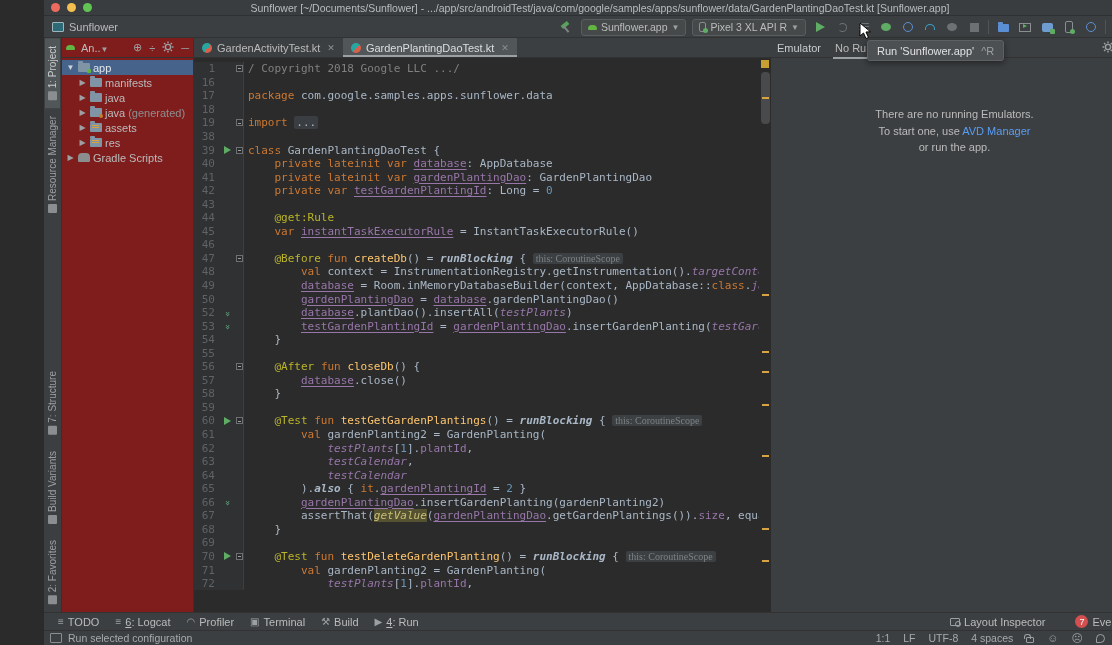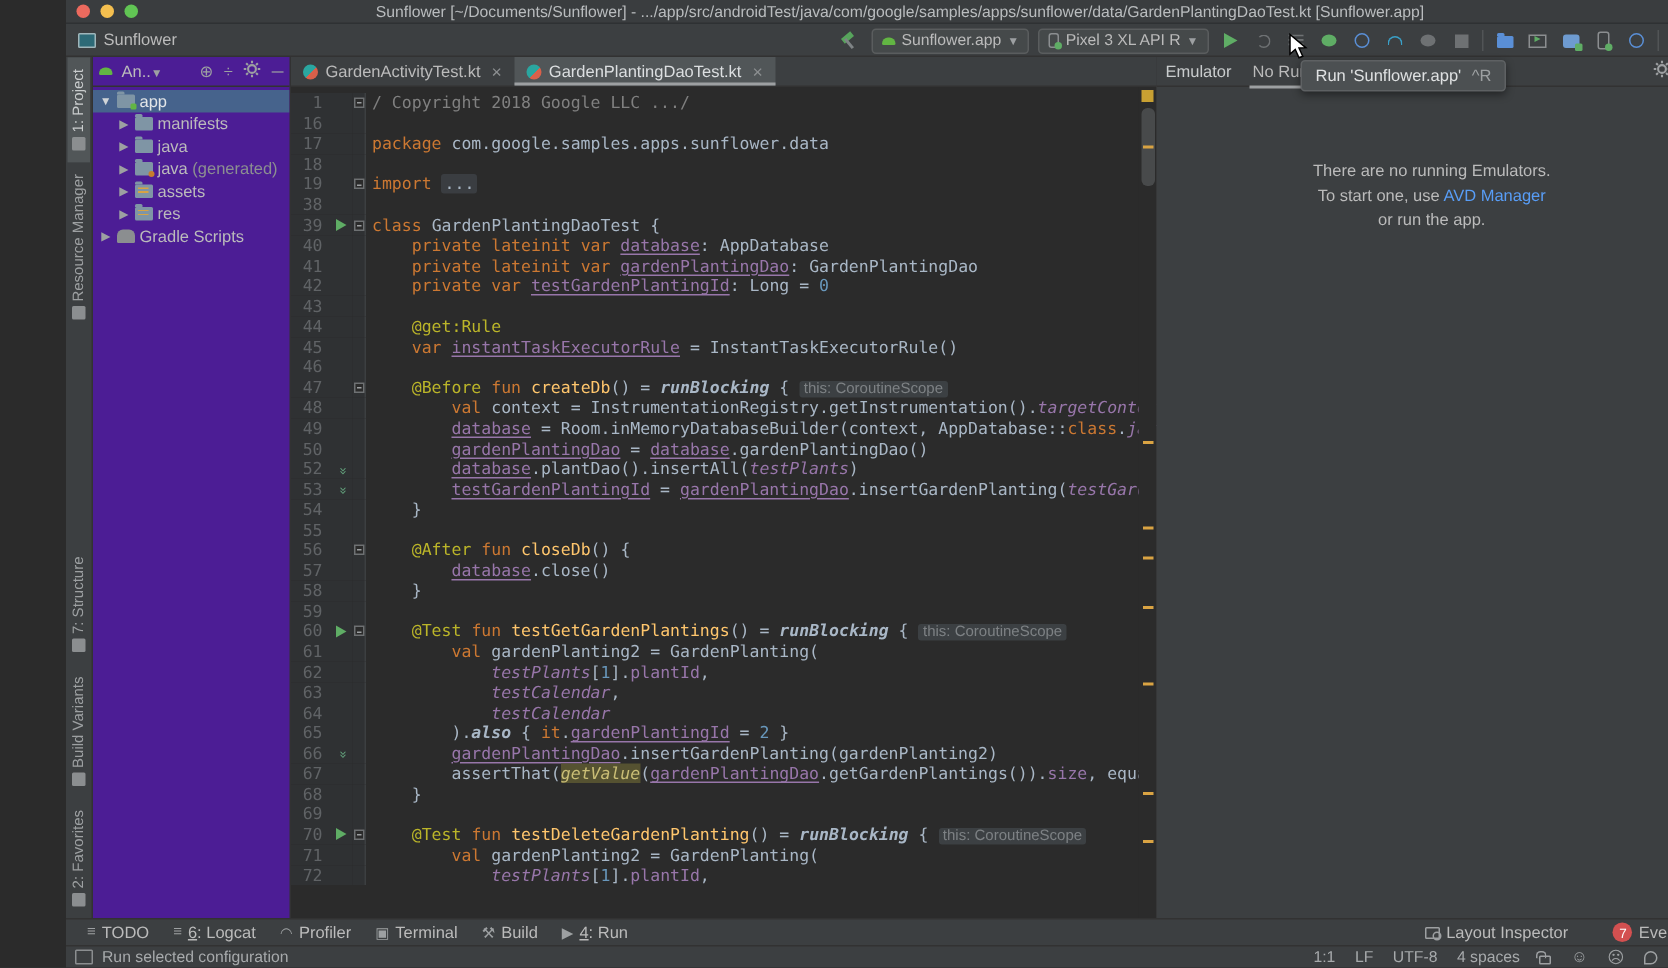--- a/index.html
+++ b/index.html
@@ -62,21 +62,21 @@
   .stripe.left { border-right:1px solid #323232; }
   .stripe.right { border-left:1px solid #323232; }
   .stripe .sp { flex:1; }
   .vlabel { display:flex; align-items:center; gap:3px; padding:8px 2px; white-space:nowrap; }
   .stripe.left .vlabel { writing-mode:vertical-rl; transform:rotate(180deg); }
   .stripe.right .vlabel { writing-mode:vertical-rl; }
   .vlabel.active { background:#515658; color:#c9cccd; }
   .mini-ic { width:9px; height:9px; background:#8b8e90; border-radius:1px; display:inline-block; }
 
   
-  .project { width:132px; background:#4c1d95; border-right:1px solid #323232; display:flex; flex-direction:column; }
+  .project { width:132px; background:#7f1d1d; border-right:1px solid #323232; display:flex; flex-direction:column; }
   .proj-head { height:20px; display:flex; align-items:center; gap:6px; padding:0 4px; border-bottom:1px solid #323232; color:#bbbbbb; }
   .proj-head .hic { color:#9da0a2; font-size:11px; cursor:default; }
   .tree { flex:1; padding-top:2px; overflow:hidden; }
   .trow { height:15px; display:flex; align-items:center; gap:3px; white-space:nowrap; cursor:default; }
   .trow.sel { background:#46638c; color:#e3e6e8; }
   .arrow { width:9px; font-size:8px; color:#9da0a2; text-align:center; flex:none; }
   .trow.sel .arrow { color:#d0d4d8; }
   .fold-ic { width:12px; height:9px; flex:none; position:relative; background:#7f95a5; border-radius:1px; }
   .fold-ic:before { content:""; position:absolute; top:-2px; left:0; width:5px; height:2px; background:#7f95a5; border-radius:1px 1px 0 0; }
   .fold-ic.mod:after { content:""; position:absolute; right:-1px; bottom:-1px; width:4px; height:4px; background:#62b543; border-radius:1px; }
@@ -104,21 +104,21 @@
   .codeln { padding-left:4px; }
   .run-tri { width:0; height:0; border-left:7px solid #5fad65; border-top:4.5px solid transparent; border-bottom:4.5px solid transparent; }
   .susp { color:#63a17c; font-size:9px; transform:rotate(90deg); letter-spacing:-2px; display:inline-block; }
   .c-kw { color:#cc7832; } .c-def { color:#ffc66d; } .c-ann { color:#bbb529; }
   .c-num { color:#6897bb; } .c-pl { color:#a9b7c6; } .c-cmt { color:#808080; }
   .c-field { color:#9876aa; text-decoration:underline; text-underline-offset:2px; }
   .c-prop { color:#9876aa; } .c-itp { color:#9876aa; font-style:italic; }
   .c-itw { color:#a9b7c6; font-style:italic; font-weight:bold; }
   .c-itb { color:#a9b7c6; font-style:italic; font-weight:bold; }
   .c-hl { background:#555231; color:#cabe76; font-style:italic; }
-  .c-hint { background:#3c4043; color:#7d8184; border-radius:2px; padding:0 3px; font-size:10px; font-family:Liberation Sans, sans-serif; }
+  .c-hint { background:#3c4043; color:#7d8184; border-radius:2px; padding:0 3px; font-size:10px; font-family:Liberation Serif, serif; }
   .c-fold { background:#3a3d41; color:#a9b7c6; border-radius:2px; padding:0 2px; }
   .err-stripe { position:absolute; right:0; top:0; bottom:0; width:12px; background:#2b2b2b; }
   .err-sq { position:absolute; top:2px; right:2px; width:8px; height:8px; background:#c8a032; }
   .smark { position:absolute; right:2px; width:7px; height:2px; background:#d9a343; }
   .sthumb { position:absolute; right:1px; top:14px; width:9px; height:52px; background:#55585a; border-radius:4px; opacity:.7; }
 
   
   .rpanel { flex:1; background:#3c3f41; display:flex; flex-direction:column; position:relative; }
   .rp-head { height:20px; display:flex; align-items:center; border-bottom:1px solid #323232; padding:0 6px; gap:12px; flex:none; }
   .rp-title { color:#c9cccd; }

